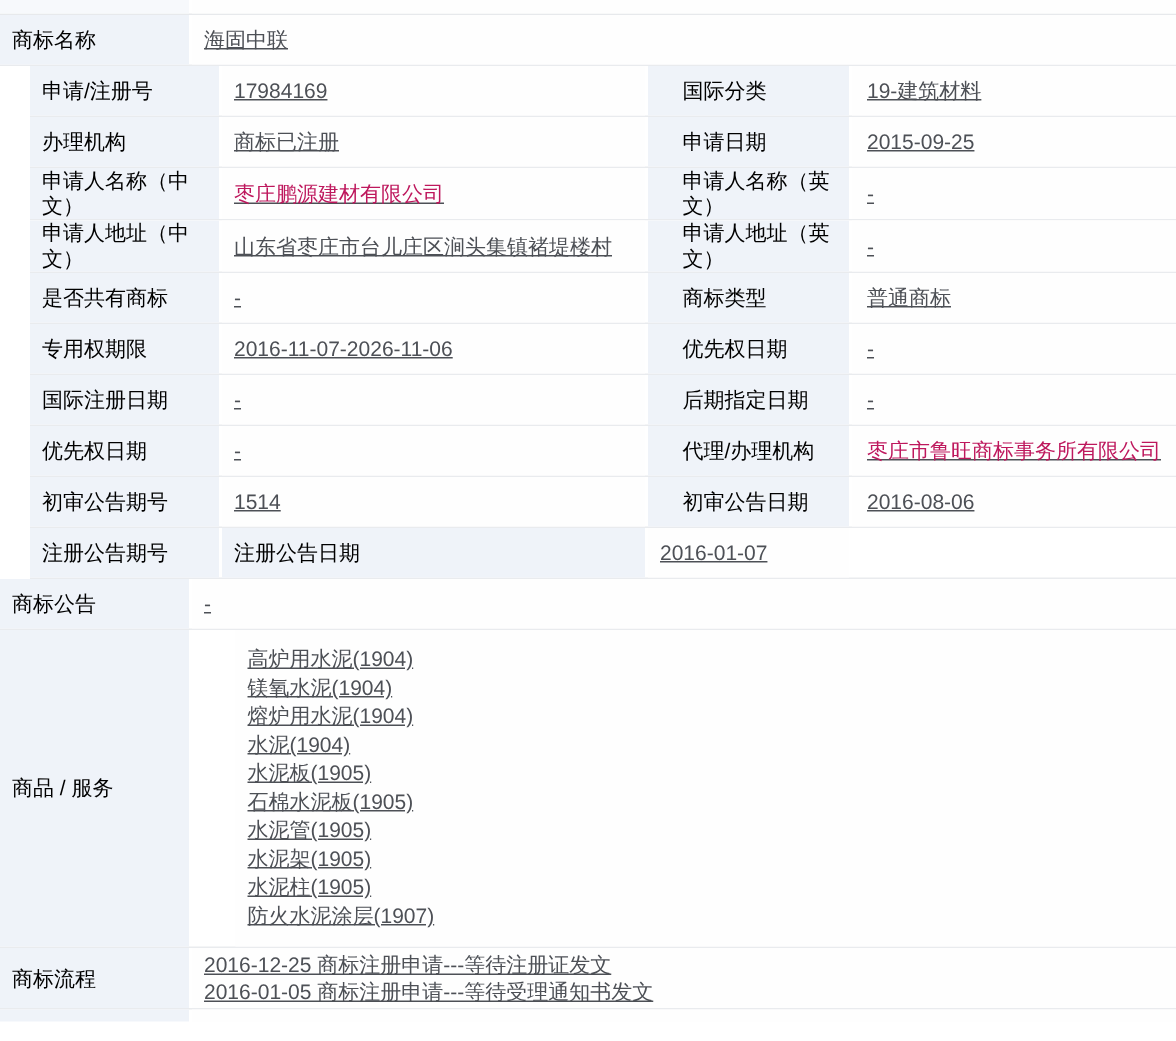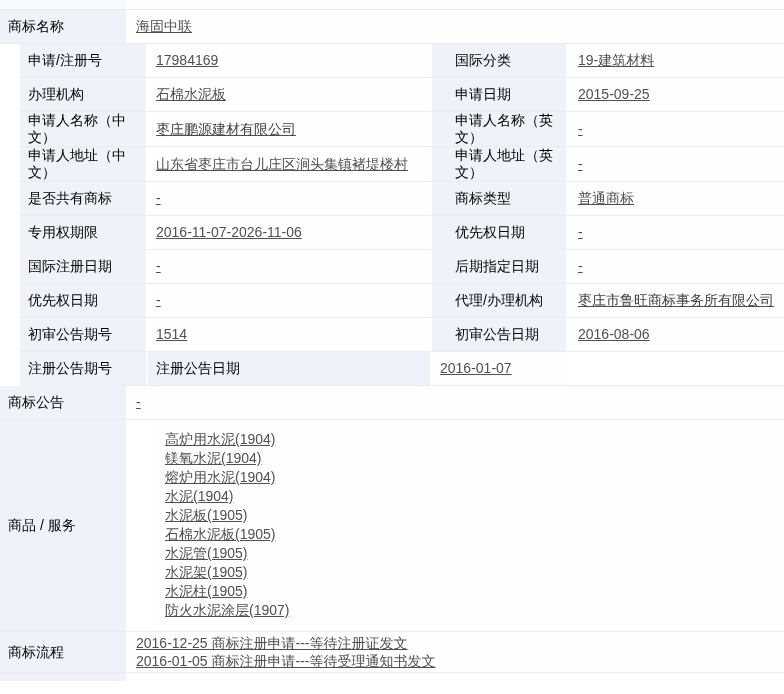--- a/index.html
+++ b/index.html
@@ -49,21 +49,21 @@
     color: #000000;
   }
   .value {
     background: #fefefe;
     color: #4d5056;
     text-decoration: underline;
   }
   .row.cols4 .label:nth-child(3) { padding-left: 23px; }
   .row.cols4 .value:nth-child(4) { padding-left: 10px; }
   a.link {
-    color: #404040;
+    color: #be185d;
     text-decoration: none;
     cursor: pointer;
   }
   
   .cell.list {
     display: block;
     line-height: 19px;
   }
   .goods-row .cell.list { padding: 10px 8px 11px 8px; margin-left: 29px; }
   .process-row .cell.list { padding: 2px 8px; line-height: 18px; }
@@ -95,21 +95,21 @@
 
     <div class="row cols4">
       <div class="cell label">申请/注册号</div>
       <div class="cell value">17984169</div>
       <div class="cell label">国际分类</div>
       <div class="cell value">19-建筑材料</div>
     </div>
 
     <div class="row cols4">
       <div class="cell label">办理机构</div>
-      <div class="cell value">石棉水泥板</div>
+      <div class="cell value">商标已注册</div>
       <div class="cell label">申请日期</div>
       <div class="cell value">2015-09-25</div>
     </div>
 
     <div class="row cols4">
       <div class="cell label">申请人名称（中文）</div>
       <div class="cell value">
         <a class="link">枣庄鹏源建材有限公司</a>
       </div>
       <div class="cell label">申请人名称（英文）</div>

